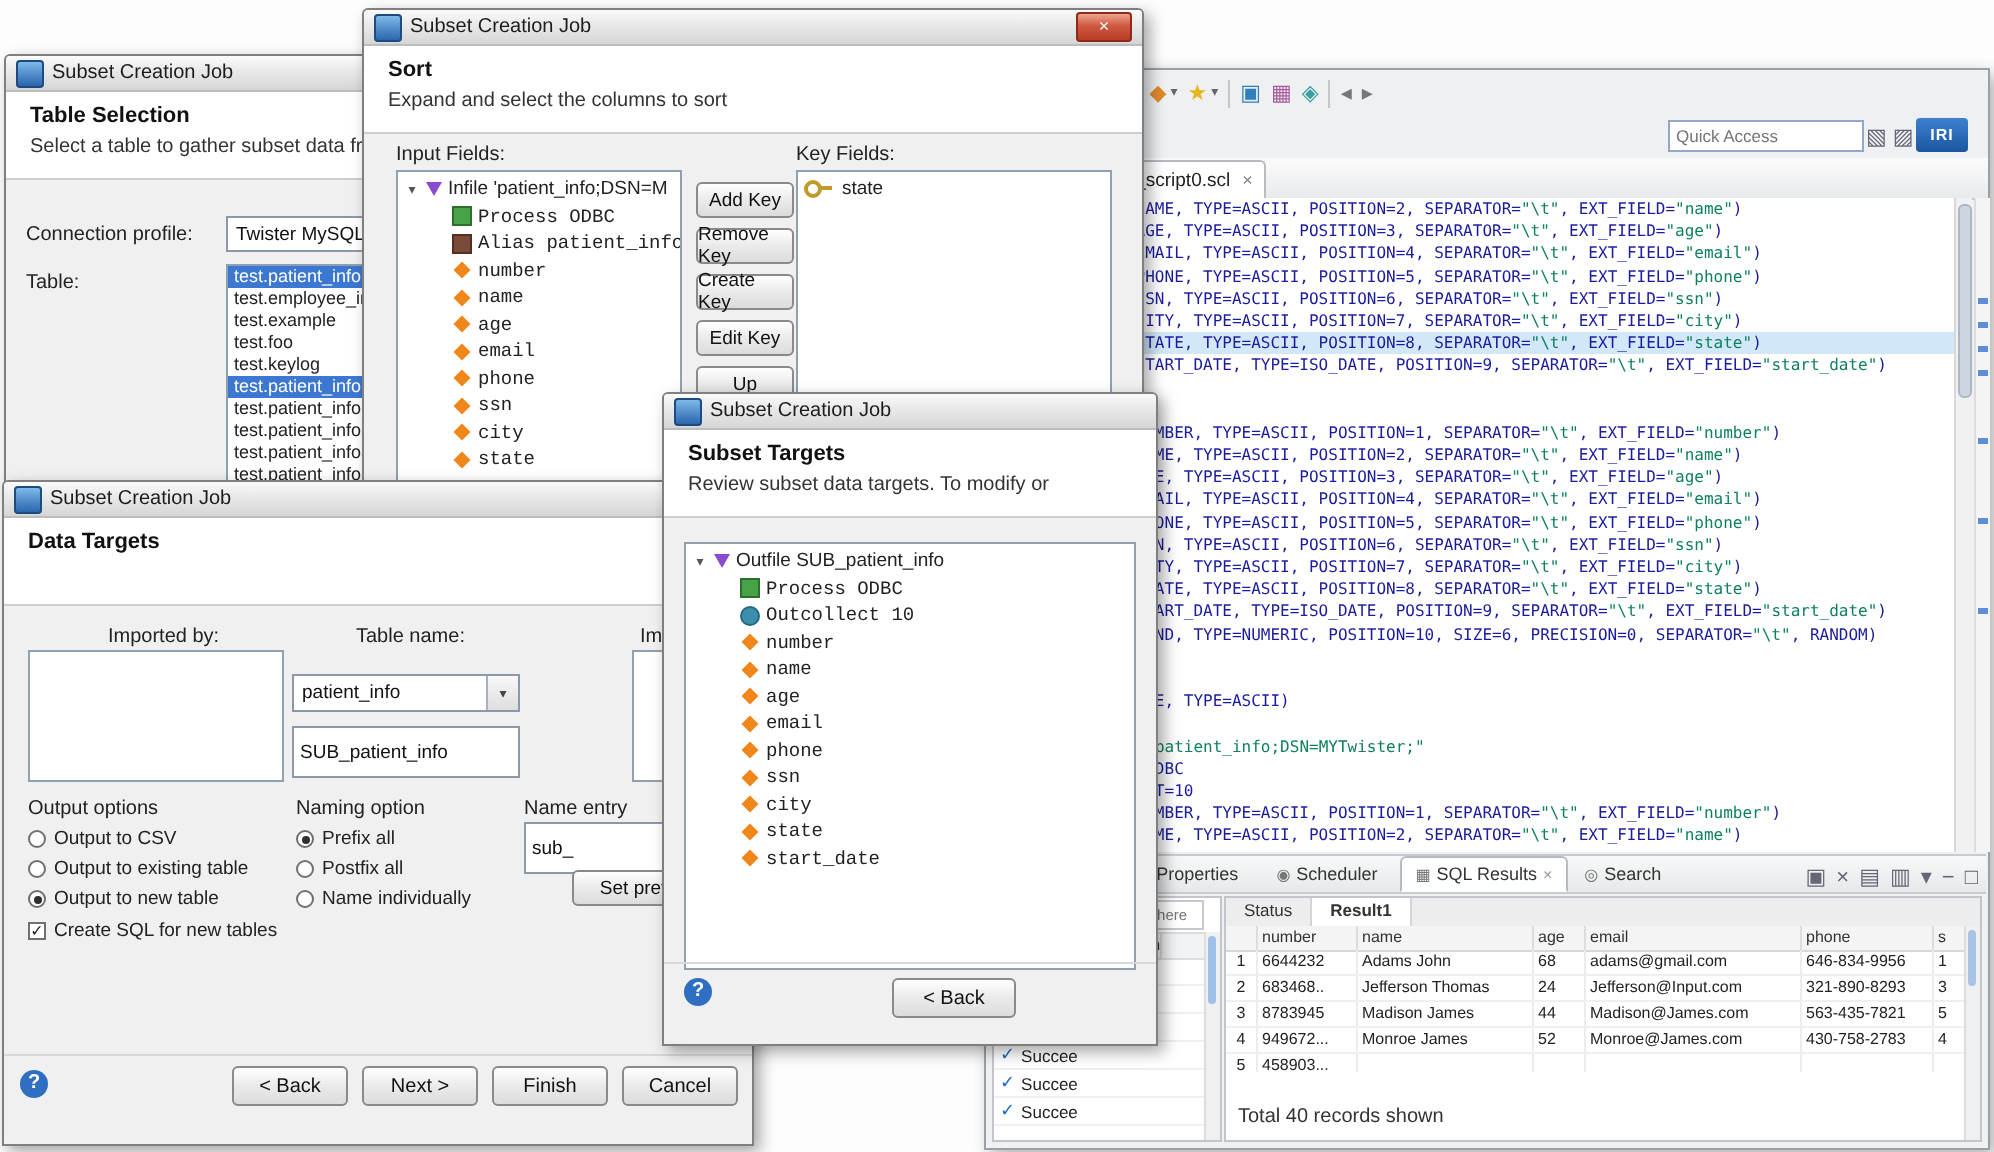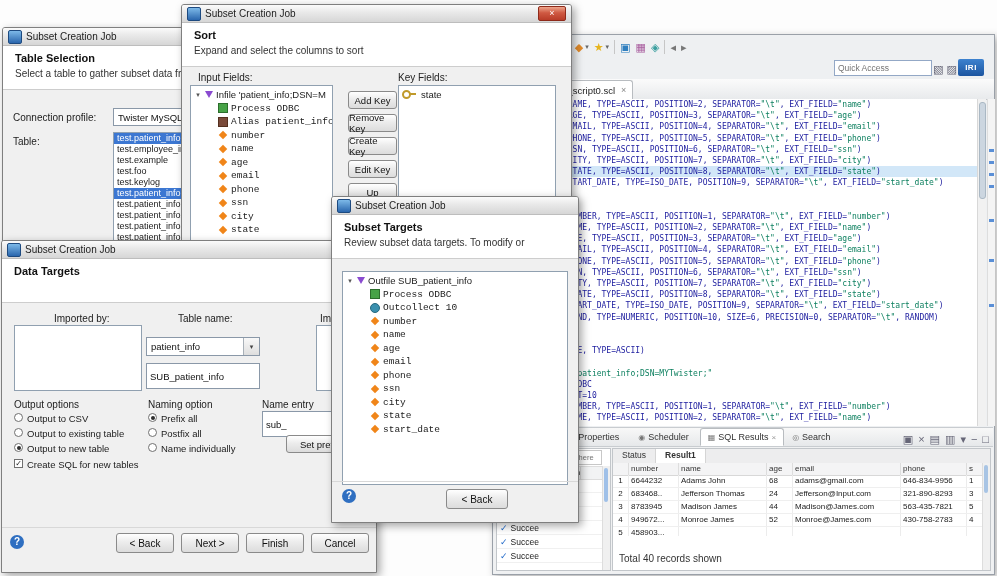--- a/index.html
+++ b/index.html
@@ -58,21 +58,21 @@
   .combo{position:absolute;background:#fff;border:1px solid #8a98a8;display:flex;align-items:center;
          font-size:9.5px;color:#111;box-sizing:border-box;}
   .combo-text{padding-left:4px;overflow:hidden;white-space:nowrap;flex:1;}
   .combo-arrow{flex:0 0 15px;height:100%;background:linear-gradient(#f8f8f8,#dedede);
                border-left:1px solid #a8b0b8;display:flex;align-items:center;justify-content:center;
                font-size:7px;color:#444;}
   .tinput{position:absolute;background:#fff;border:1px solid #8a98a8;font-size:9.5px;color:#111;
           padding:12px 3px;box-sizing:border-box;font-family:inherit;}
 
   .radio-col{position:absolute;display:flex;flex-direction:column;gap:3px;}
-  .radio-row{display:flex;gap:4px;height:12px;}
+  .radio-row{display:flex;align-items:center;gap:4px;height:12px;}
   .radio-row.abs{position:absolute;}
   .radio{width:9px;height:9px;border:1px solid #707070;border-radius:50%;background:#fff;
          flex:0 0 9px;position:relative;box-sizing:border-box;}
   .radio[data-on="true"]::after{content:"";position:absolute;left:2px;top:2px;width:4px;height:4px;
          border-radius:50%;background:#2e2e2e;}
   .checkbox{width:9px;height:9px;border:1px solid #707070;background:#fff;flex:0 0 9px;
             font-size:8px;line-height:8px;color:#222;text-align:center;box-sizing:border-box;}
   .checkbox span{display:none;}
   .checkbox[data-on="true"] span{display:inline;}
   .radio-label{font-size:9.5px;color:#222;white-space:nowrap;}
@@ -529,21 +529,21 @@
       <span data-name="window-title">Subset Creation Job</span>
       <span class="close-btn" data-name="close-button">×</span>
     </div>
     <div class="wiz-header" data-name="wizard-header">
       <div class="wiz-title" data-name="page-title">Sort</div>
       <div class="wiz-sub" data-name="page-subtitle">Expand and select the columns to sort</div>
     </div>
     <div class="flabel" style="left:16px;top:67px;" data-name="input-fields-label">Input Fields:</div>
     <div class="flabel" style="left:216px;top:67px;" data-name="key-fields-label">Key Fields:</div>
 
-    <div class="treebox" style="left:8px;top:80px;width:143px;height:164px;" data-name="input-fields-tree">
+    <div class="treebox" style="left:16px;top:80px;width:143px;height:164px;" data-name="input-fields-tree">
 
     <div class="tree-item" data-name="tree-item" data-lvl="0">
         <span class="exp" data-name="expander-icon">▾</span>
         <span class="ticon" data-name="tree-node-icon" data-icon="infile"></span>
         <span data-name="tree-item-label">Infile 'patient_info;DSN=M</span>
       </div>
         <div class="tree-item" data-name="tree-item" data-lvl="1">
         <span class="exp" data-name="expander-icon"></span>
         <span class="ticon" data-name="tree-node-icon" data-icon="process"></span>
         <span data-name="tree-item-label">Process ODBC</span>

